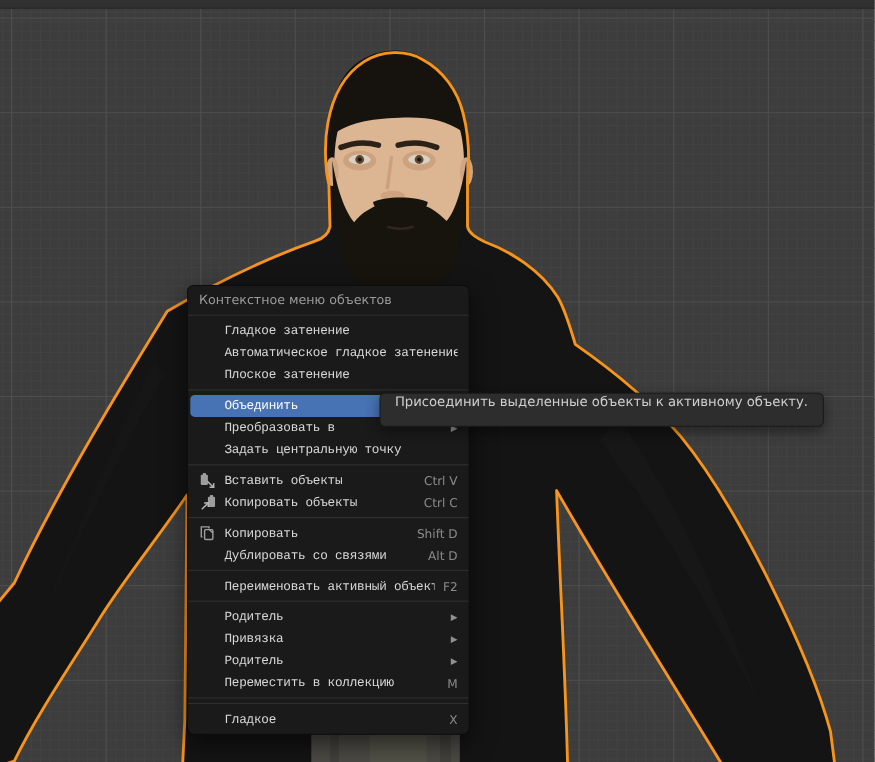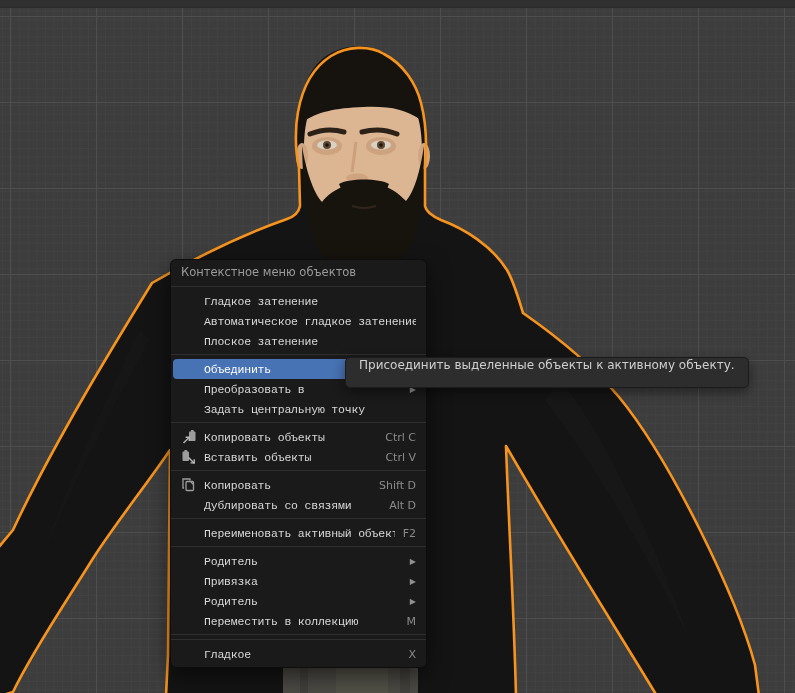--- a/index.html
+++ b/index.html
@@ -220,40 +220,40 @@
     <div class="item">
       <span class="icol"></span>
         <span class="lbl">Задать центральную точку</span>
     </div>
 
     <div class="sep"></div>
 
     <div class="item">
       <span class="icol">
         <svg width="16" height="16" viewBox="0 0 16 16">
+          <rect x="1.5" y="2.5" width="6.5" height="9.5" rx="1" fill="#9d9d9d"></rect>
+          <rect x="3.3" y="1" width="3" height="2.5" rx="0.8" fill="#9d9d9d"></rect>
+          <path d="M7.5,8.5 L13,14" stroke="#b5b5b5" stroke-width="1.4" fill="none"></path>
+          <path d="M13.2,10.2 L13.3,14 L9.5,13.9" stroke="#b5b5b5" stroke-width="1.4" fill="none"></path>
+        </svg>
+      </span>
+      <span class="lbl">Вставить объекты</span>
+      <span class="sc">Ctrl V</span>
+    </div>
+    <div class="item">
+      <span class="icol">
+        <svg width="16" height="16" viewBox="0 0 16 16">
           <rect x="8" y="2.5" width="6.5" height="9.5" rx="1" fill="#9d9d9d"></rect>
           <rect x="9.8" y="1" width="3" height="2.5" rx="0.8" fill="#9d9d9d"></rect>
           <path d="M2.5,14 L8,8.5" stroke="#b5b5b5" stroke-width="1.4" fill="none"></path>
           <path d="M4.6,8.2 L8.4,8.1 L8.3,11.9" stroke="#b5b5b5" stroke-width="1.4" fill="none"></path>
         </svg>
       </span>
       <span class="lbl">Копировать объекты</span>
       <span class="sc">Ctrl C</span>
-    </div>
-    <div class="item">
-      <span class="icol">
-        <svg width="16" height="16" viewBox="0 0 16 16">
-          <rect x="1.5" y="2.5" width="6.5" height="9.5" rx="1" fill="#9d9d9d"></rect>
-          <rect x="3.3" y="1" width="3" height="2.5" rx="0.8" fill="#9d9d9d"></rect>
-          <path d="M7.5,8.5 L13,14" stroke="#b5b5b5" stroke-width="1.4" fill="none"></path>
-          <path d="M13.2,10.2 L13.3,14 L9.5,13.9" stroke="#b5b5b5" stroke-width="1.4" fill="none"></path>
-        </svg>
-      </span>
-      <span class="lbl">Вставить объекты</span>
-      <span class="sc">Ctrl V</span>
     </div>
 
     <div class="sep"></div>
 
     <div class="item">
       <span class="icol">
         <svg width="16" height="16" viewBox="0 0 16 16">
           <path d="M3,11 L2,11 L2,2 L9,2 L9,3.5" stroke="#9d9d9d" stroke-width="1.3" fill="none"></path>
           <rect x="5" y="4.5" width="7.5" height="9" rx="1" stroke="#9d9d9d" stroke-width="1.3" fill="#1a1a1a"></rect>
           <path d="M9.5,4.5 L12.5,7.5" stroke="#9d9d9d" stroke-width="1.3" fill="none"></path>

